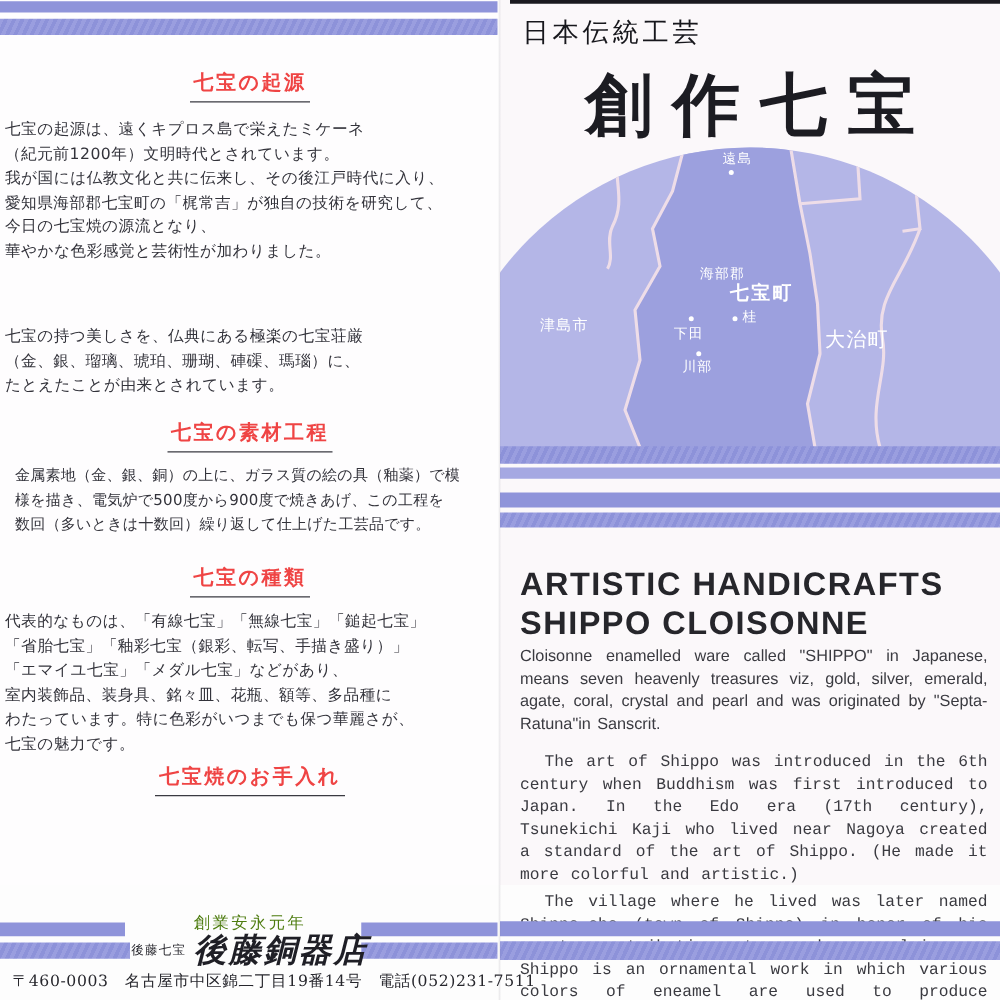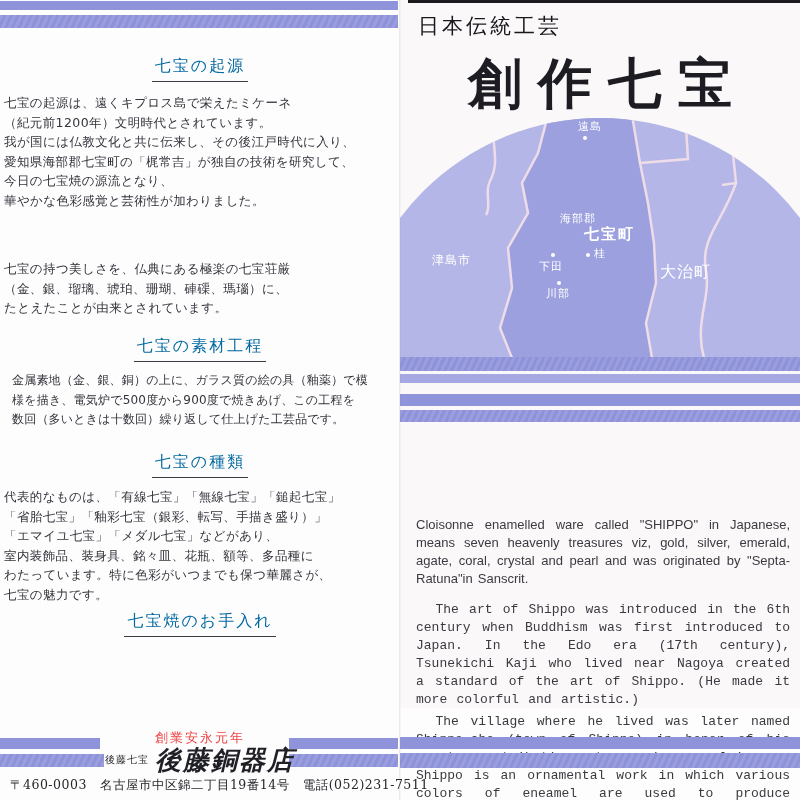--- a/index.html
+++ b/index.html
@@ -13,30 +13,30 @@
   #panel-left  { left:0; width:400px; background:#fefdfe; }
   #panel-right { left:400px; width:400px; background:#fbf8fa; }
   #seam { position:absolute; left:399px; top:0; width:2px; height:800px;
           background:linear-gradient(to right,rgba(120,115,130,.18),rgba(255,255,255,0)); }
   
   .stripe { position:absolute; background:#8f94da; }
   .stripe.tex { background:repeating-linear-gradient(115deg,#9a9edf 0 3px,#8d92d9 3px 6px); }
   .stripe.light { background:#a5a8e2; }
   
   .jp-sec { position:absolute; left:0; width:400px; text-align:center; }
-  .jp-head { display:inline-block; font-size:16px; font-weight:normal; letter-spacing:2px;
-             color:#0369a1; padding:0 3px 4px; border-bottom:1.5px solid #3a3a42; }
+  .jp-head { display:inline-block; font-size:16px; font-weight:bold; letter-spacing:2px;
+             color:#ef4444; padding:0 3px 4px; border-bottom:1.5px solid #3a3a42; }
   .jp-body { position:absolute; left:4px; width:392px; 
              font-size:12.5px; line-height:19.5px; letter-spacing:.4px;
              color:#33333b; white-space:pre-line; }
   .jp-body.block { left:12px; width:380px; text-align:left; font-size:12px; letter-spacing:.2px; }
   
   .founded { position:absolute; left:0; width:400px; top:729px; text-align:center;
              font-family:"DejaVu Serif","Liberation Serif",serif; font-size:13px;
-             letter-spacing:2px; color:#ef4444; }
+             letter-spacing:2px; color:#4d7c0f; }
   .shopline { position:absolute; left:0; width:400px; top:743px; text-align:center;
               font-family:"DejaVu Serif","Liberation Serif",serif; color:#1f1f26; }
   .brand-small { font-size:10px; letter-spacing:1px; vertical-align:6px; margin-right:6px; }
   .shop-name { font-size:26px; font-weight:bold; letter-spacing:2px; font-style:italic; }
   .address { position:absolute; left:10px; top:777px; width:390px;
              font-family:"DejaVu Serif","Liberation Serif",serif;
              font-size:12.5px; letter-spacing:.5px; color:#26262c; white-space:nowrap; }
   
   .jp-trad { position:absolute; left:18px; top:12px;
              font-family:"DejaVu Serif","Liberation Serif",serif;
@@ -159,20 +159,24 @@
       <span class="map-label" style="left:146px; top:173px;">川部</span>
       <span class="map-label" style="left:32px;  top:139px; font-size:12px;">津島市</span>
       <span class="map-label" style="left:260px; top:149px; font-size:16px;">大治町</span>
     </div>
 
     <div class="stripe tex" style="left:0; top:357px; width:400px; height:14px;"></div>
     <div class="stripe light" style="left:0; top:374px; width:400px; height:9px;"></div>
     <div class="stripe" style="left:0; top:394px; width:400px; height:12px;"></div>
     <div class="stripe tex" style="left:0; top:410px; width:400px; height:12px;"></div>
 
+    <div class="en-head">
+      <div>ARTISTIC HANDICRAFTS</div>
+      <div>SHIPPO CLOISONNE</div>
+    </div>
     <div class="en-text">
       <p class="gap">Cloisonne enamelled ware called "SHIPPO" in Japanese, means seven heavenly treasures viz, gold, silver, emerald, agate, coral, crystal and pearl and was originated by "Septa-Ratuna"in Sanscrit.</p>
       <p class="ind">The art of Shippo was introduced in the 6th century when Buddhism was first introduced to Japan.  In the Edo era (17th century), Tsunekichi Kaji who lived near Nagoya created a standard of the art of Shippo.  (He made it more colorful and artistic.)</p>
       <p class="ind">The village where he lived was later named Shippo-cho (town of Shippo) in honor of his great contribution to modern coloisonne. Shippo is an ornamental work in which various colors of eneamel are used to produce beautiful designes on a base of metal.</p>
     </div>
 
     <div class="stripe" style="left:0; top:737px; width:400px; height:12px;"></div>
     <div class="stripe tex" style="left:0; top:753px; width:400px; height:15px;"></div>
   </div>
 

